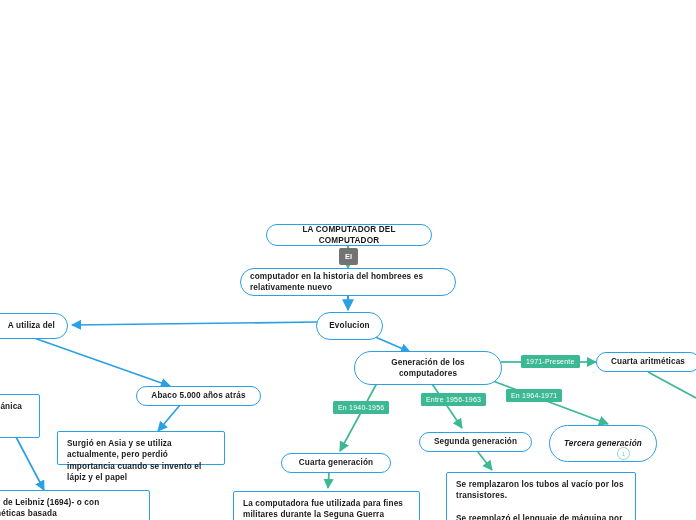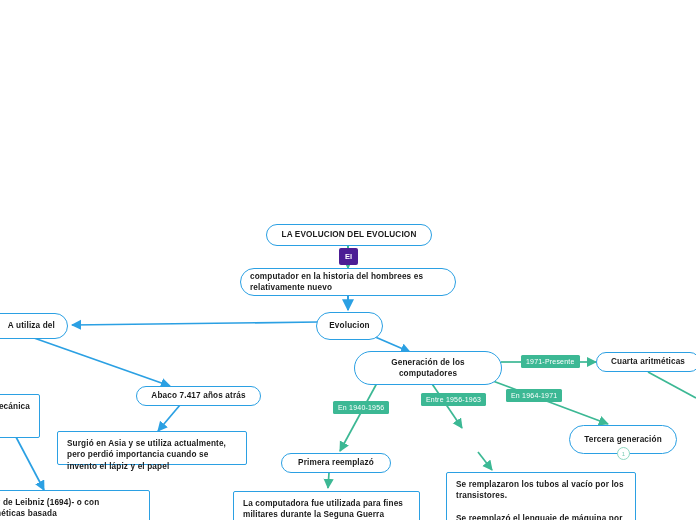--- a/index.html
+++ b/index.html
@@ -44,21 +44,21 @@
     z-index: 5;
   }
   .node.pill {
     border-radius: 999px;
     justify-content: center;
     text-align: center;
     padding: 0 10px;
   }
   .node.rect {
     border-radius: 2px;
-    justify-content: flex-end;
+    justify-content: flex-start;
     text-align: left;
     padding: 6px 9px;
     align-items: flex-start;
   }
   .node.rect .txt { white-space: pre-line; }
 
   
   .rel {
     position: absolute;
     background: #3cb894;
@@ -72,21 +72,21 @@
     z-index: 8;
     line-height: 1;
   }
 
   
   .chip {
     position: absolute;
     z-index: 9;
     width: 19px;
     height: 17px;
-    background: #4c1d95;
+    background: #737373;
     border-radius: 2px;
     color: #ffffff;
     font-size: 7.5px;
     font-weight: bold;
     display: flex;
     align-items: center;
     justify-content: center;
     line-height: 1;
   }
 
@@ -147,44 +147,44 @@
     <path d="M580,362 L596,362" stroke="#3cb894" stroke-width="1.7" fill="none" marker-end="url(#ah-green)"></path>
 
     <path d="M329,473 L328,488" stroke="#3cb894" stroke-width="1.7" fill="none" marker-end="url(#ah-green)"></path>
 
     <path d="M478,452 L492,470" stroke="#3cb894" stroke-width="1.7" fill="none" marker-end="url(#ah-green)"></path>
 
     <path d="M648,372 L696,398" stroke="#3cb894" stroke-width="1.7" fill="none"></path>
   </svg>
 
   <div class="node pill" style="left:266px; top:224px; width:166px; height:22px;">
-    <span class="txt">LA EVOLUCION DEL EVOLUCION</span>
+    <span class="txt">LA COMPUTADOR DEL COMPUTADOR</span>
   </div>
 
   <div class="chip" style="left:339px; top:248px;">
     <span>El</span>
   </div>
 
   <div class="node rect" style="left:240px; top:268px; width:216px; height:28px; border-radius:14px; align-items:center;">
     <span class="txt">computador en la historia del hombrees es relativamente nuevo</span>
   </div>
 
   <div class="node pill" style="left:316px; top:312px; width:67px; height:28px;">
     <span class="txt">Evolucion</span>
   </div>
 
   <div class="node rect" style="left:-42px; top:313px; width:110px; height:26px; border-radius:13px; align-items:center; justify-content:flex-end; padding-right:12px;">
     <span class="txt">A utiliza del</span>
   </div>
 
   <div class="node pill" style="left:136px; top:386px; width:125px; height:20px;">
-    <span class="txt">Abaco 7.417 años atrás</span>
-  </div>
-
-  <div class="node rect" style="left:57px; top:431px; width:190px; height:34px;">
+    <span class="txt">Abaco 5.000 años atrás</span>
+  </div>
+
+  <div class="node rect" style="left:57px; top:431px; width:168px; height:34px;">
     <span class="txt">Surgió en Asia y se utiliza actualmente, pero perdió importancia cuando se invento el lápiz y el papel</span>
   </div>
 
   <div class="node rect" style="left:-68px; top:394px; width:108px; height:44px;">
     <span class="txt" style="align-self:flex-start;">de Pascal mecánica</span>
   </div>
 
   <div class="node rect" style="left:-72px; top:490px; width:222px; height:46px;">
     <span class="txt">a de multiplicar de Leibniz (1694)- o con funciones aritméticas basada</span>
   </div>
@@ -203,35 +203,38 @@
 
   <div class="rel" style="left:506px; top:389px;">
     <span>En 1964-1971</span>
   </div>
 
   <div class="rel" style="left:521px; top:355px;">
     <span>1971-Presente</span>
   </div>
 
   <div class="node pill" style="left:281px; top:453px; width:110px; height:20px;">
-    <span class="txt">Primera reemplazó</span>
+    <span class="txt">Cuarta generación</span>
   </div>
 
   <div class="node rect" style="left:233px; top:491px; width:187px; height:40px;">
     <span class="txt">La computadora fue utilizada para fines militares durante la Seguna Guerra Mundial.</span>
   </div>
 
+  <div class="node pill" style="left:419px; top:432px; width:113px; height:20px;">
+    <span class="txt">Segunda generación</span>
+  </div>
 
   <div class="node rect" style="left:446px; top:472px; width:190px; height:56px;">
     <span class="txt">Se remplazaron los tubos al vacío por los transistores.
 
 Se reemplazó el lenguaje de máquina por el lenguaje ensamblador.</span>
   </div>
 
-  <div class="node pill" style="left:569px; top:425px; width:108px; height:29px;">
+  <div class="node pill" style="left:549px; top:425px; width:108px; height:37px;font-style:italic;">
     <span class="txt">Tercera generación</span>
   </div>
 
   <div class="count-badge" style="left:617px; top:447px;">
     <span>1</span>
   </div>
 
   <div class="node pill" style="left:596px; top:352px; width:104px; height:20px;">
     <span class="txt">Cuarta aritméticas</span>
   </div>

